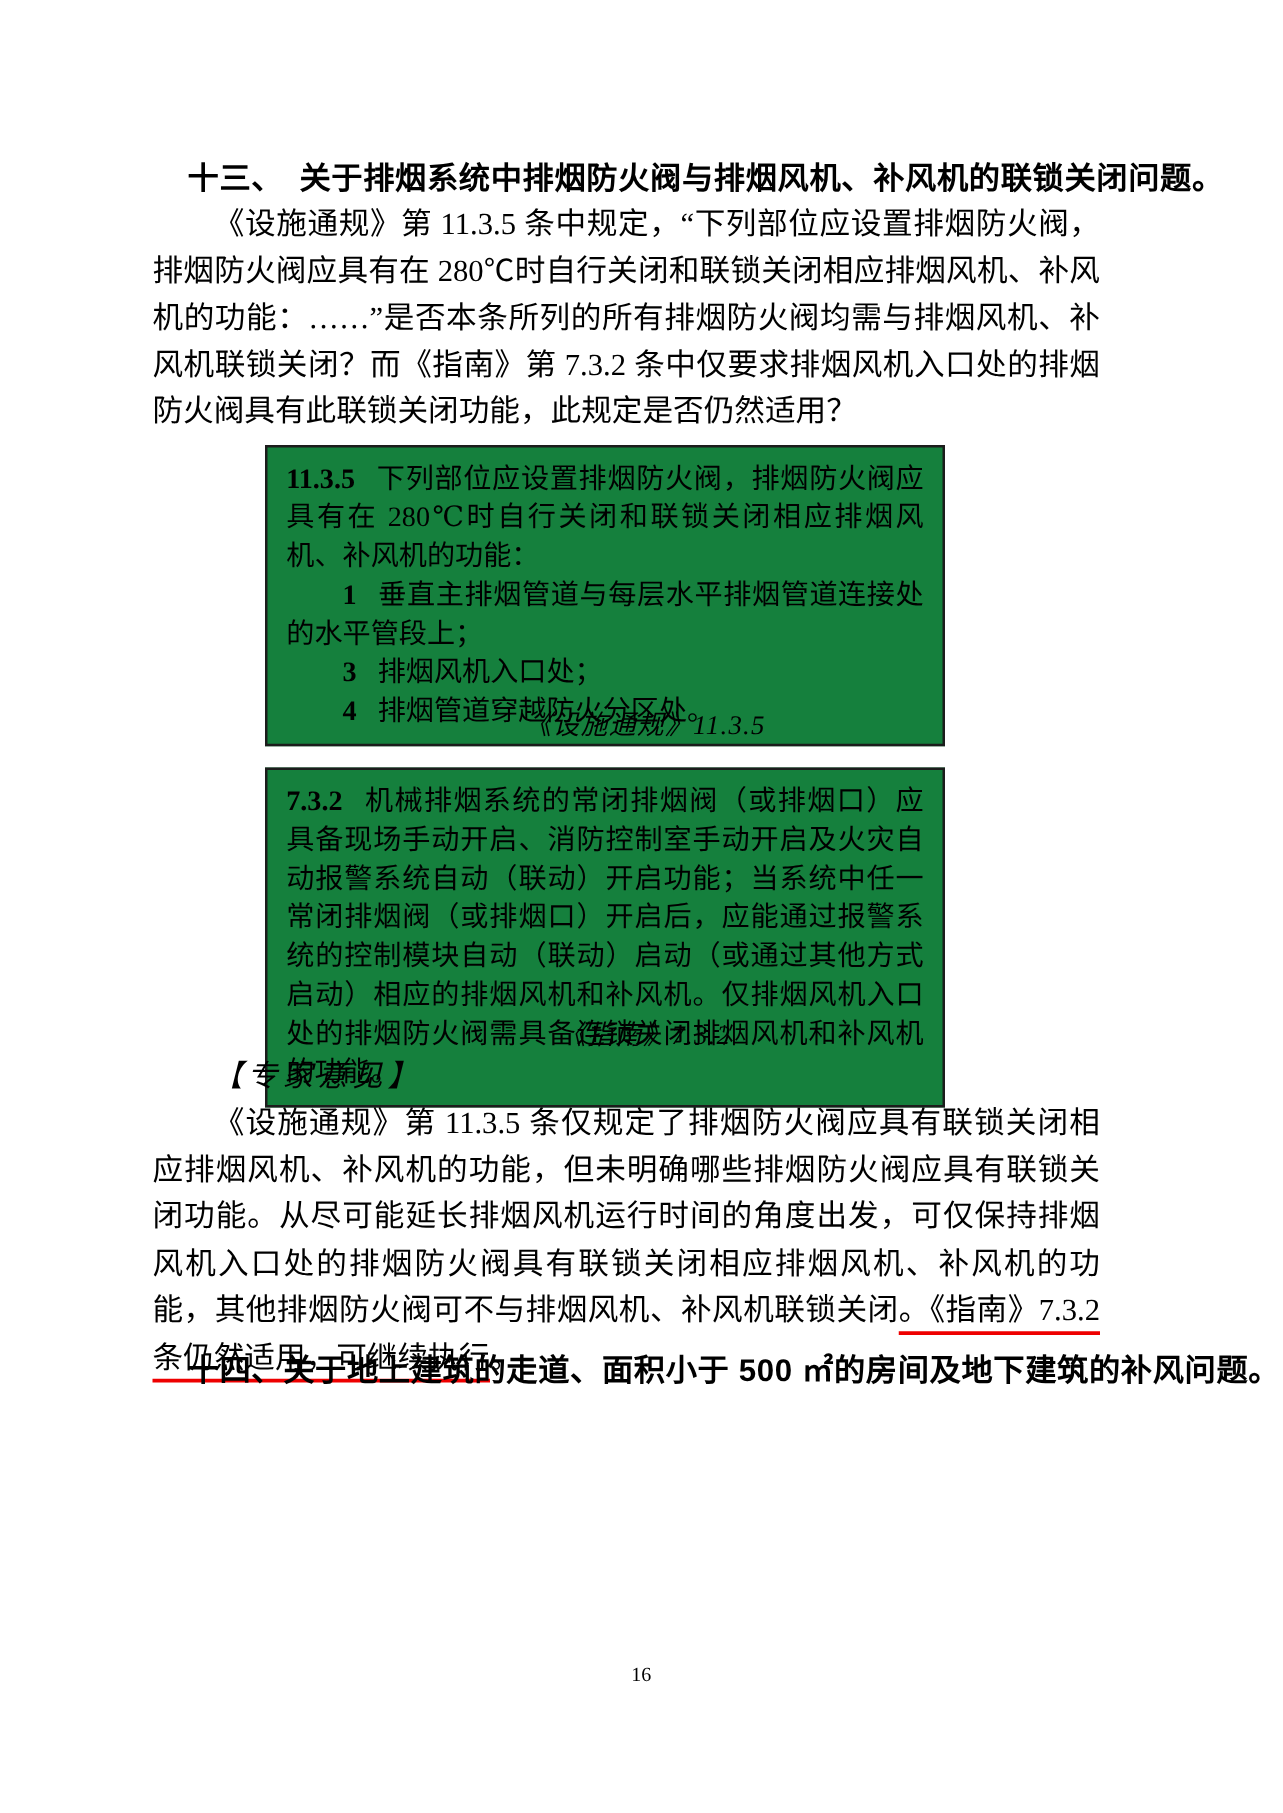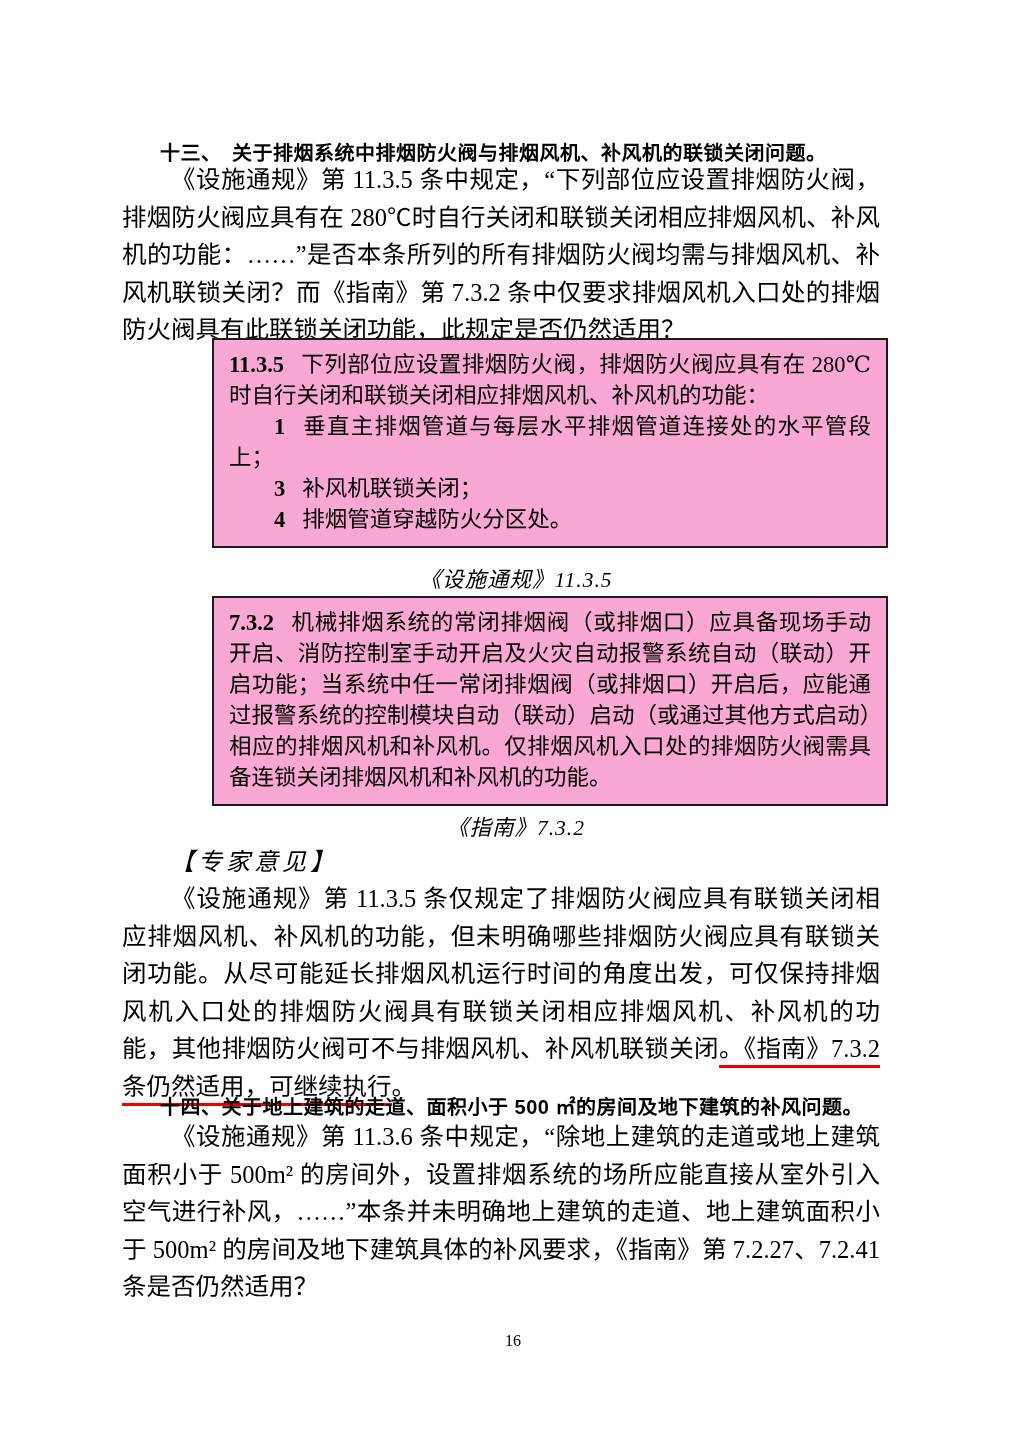--- a/index.html
+++ b/index.html
@@ -8,47 +8,48 @@
     width: 1026px;
     height: 1450px;
     background: #ffffff;
     color: #000000;
     font-family: "Liberation Serif", "DejaVu Serif", serif;
     overflow: hidden;
   }
   .abs { position: absolute; }
 
   .sec-heading {
-    margin: 10px;
+    margin: 0;
     font-family: "Liberation Sans", "DejaVu Sans", sans-serif;
     font-weight: bold;
-    font-size: 20px;
+    font-size: 25px;
     line-height: 34px;
     white-space: nowrap;
     letter-spacing: 0.5px;
   }
 
   .body-para {
     margin: 0;
     width: 758px;
     font-size: 24.5px;
     line-height: 37.6px;
     text-align: justify;
     text-indent: 2em;
   }
 
   .clause-box {
     box-sizing: border-box;
-    width: 676px;
+    width: 544px;
     border: 2px solid #1c1c1c;
     padding: 9px 15px 11px 15px;
     font-size: 22.5px;
     line-height: 31px;
     text-align: justify;
-    background: #f9a8d4;
+    background: #15803d;
+    margin-top: 18px;
   }
   .clause-box p { margin: 0; }
   .q-lead { text-indent: 0; }
   .q-item { text-indent: 2em; }
   .q-num {
     font-weight: bold;
     font-family: "Liberation Serif", "DejaVu Serif", serif;
     margin-right: 0.75em;
   }
 
@@ -88,35 +89,34 @@
 
 <div class="page">
 
   <h2 class="abs sec-heading" style="left:150px; top:126px;">十三、　关于排烟系统中排烟防火阀与排烟风机、补风机的联锁关闭问题。</h2>
 
   <p class="abs body-para" style="left:122px; top:161px;font-family:Liberation Serif, serif;">《设施通规》第 11.3.5 条中规定，“下列部位应设置排烟防火阀，排烟防火阀应具有在 280℃时自行关闭和联锁关闭相应排烟风机、补风机的功能：……”是否本条所列的所有排烟防火阀均需与排烟风机、补风机联锁关闭？而《指南》第 7.3.2 条中仅要求排烟风机入口处的排烟防火阀具有此联锁关闭功能，此规定是否仍然适用？</p>
 
   <div class="abs clause-box" style="left:212px; top:338px;">
     <p class="q-lead"><span class="q-num">11.3.5</span><span>下列部位应设置排烟防火阀，排烟防火阀应具有在 280℃时自行关闭和联锁关闭相应排烟风机、补风机的功能：</span></p>
     <p class="q-item"><span class="q-num">1</span><span>垂直主排烟管道与每层水平排烟管道连接处的水平管段上；</span></p>
-    <p class="q-item"><span class="q-num">3</span><span>补风机联锁关闭；</span></p>
+    <p class="q-item"><span class="q-num">3</span><span>排烟风机入口处；</span></p>
     <p class="q-item"><span class="q-num">4</span><span>排烟管道穿越防火分区处。</span></p>
   </div>
 
   <div class="abs caption" style="left:212px; top:566px;">《设施通规》11.3.5</div>
 
   <div class="abs clause-box" style="left:212px; top:596px;">
     <p class="q-lead"><span class="q-num">7.3.2</span><span>机械排烟系统的常闭排烟阀（或排烟口）应具备现场手动开启、消防控制室手动开启及火灾自动报警系统自动（联动）开启功能；当系统中任一常闭排烟阀（或排烟口）开启后，应能通过报警系统的控制模块自动（联动）启动（或通过其他方式启动）相应的排烟风机和补风机。仅排烟风机入口处的排烟防火阀需具备连锁关闭排烟风机和补风机的功能。</span></p>
   </div>
 
   <div class="abs caption" style="left:212px; top:814px;">《指南》7.3.2</div>
 
   <p class="abs expert-label" style="left:122px; top:846px;">【专家意见】</p>
 
   <p class="abs body-para" style="left:122px; top:880px;"><span>《设施通规》第 11.3.5 条仅规定了排烟防火阀应具有联锁关闭相应排烟风机、补风机的功能，但未明确哪些排烟防火阀应具有联锁关闭功能。从尽可能延长排烟风机运行时间的角度出发，可仅保持排烟风机入口处的排烟防火阀具有联锁关闭相应排烟风机、补风机的功能，其他排烟防火阀可不与排烟风机、补风机联锁关闭</span><span class="red-underline">。《指南》7.3.2 条仍然适用，可继续执行</span><span>。</span></p>
 
   <h2 class="abs sec-heading" style="left:150px; top:1080px;">十四、关于地上建筑的走道、面积小于 500 ㎡的房间及地下建筑的补风问题。</h2>
 
-  <p class="abs body-para" style="left:122px; top:1118px;">《设施通规》第 11.3.6 条中规定，“除地上建筑的走道或地上建筑面积小于 500m² 的房间外，设置排烟系统的场所应能直接从室外引入空气进行补风，……”本条并未明确地上建筑的走道、地上建筑面积小于 500m² 的房间及地下建筑具体的补风要求，《指南》第 7.2.27、7.2.41 条是否仍然适用？</p>
 
   <div class="abs page-number" style="left:0; top:1328px;">16</div>
 
 </div>
 
 </body></html>

